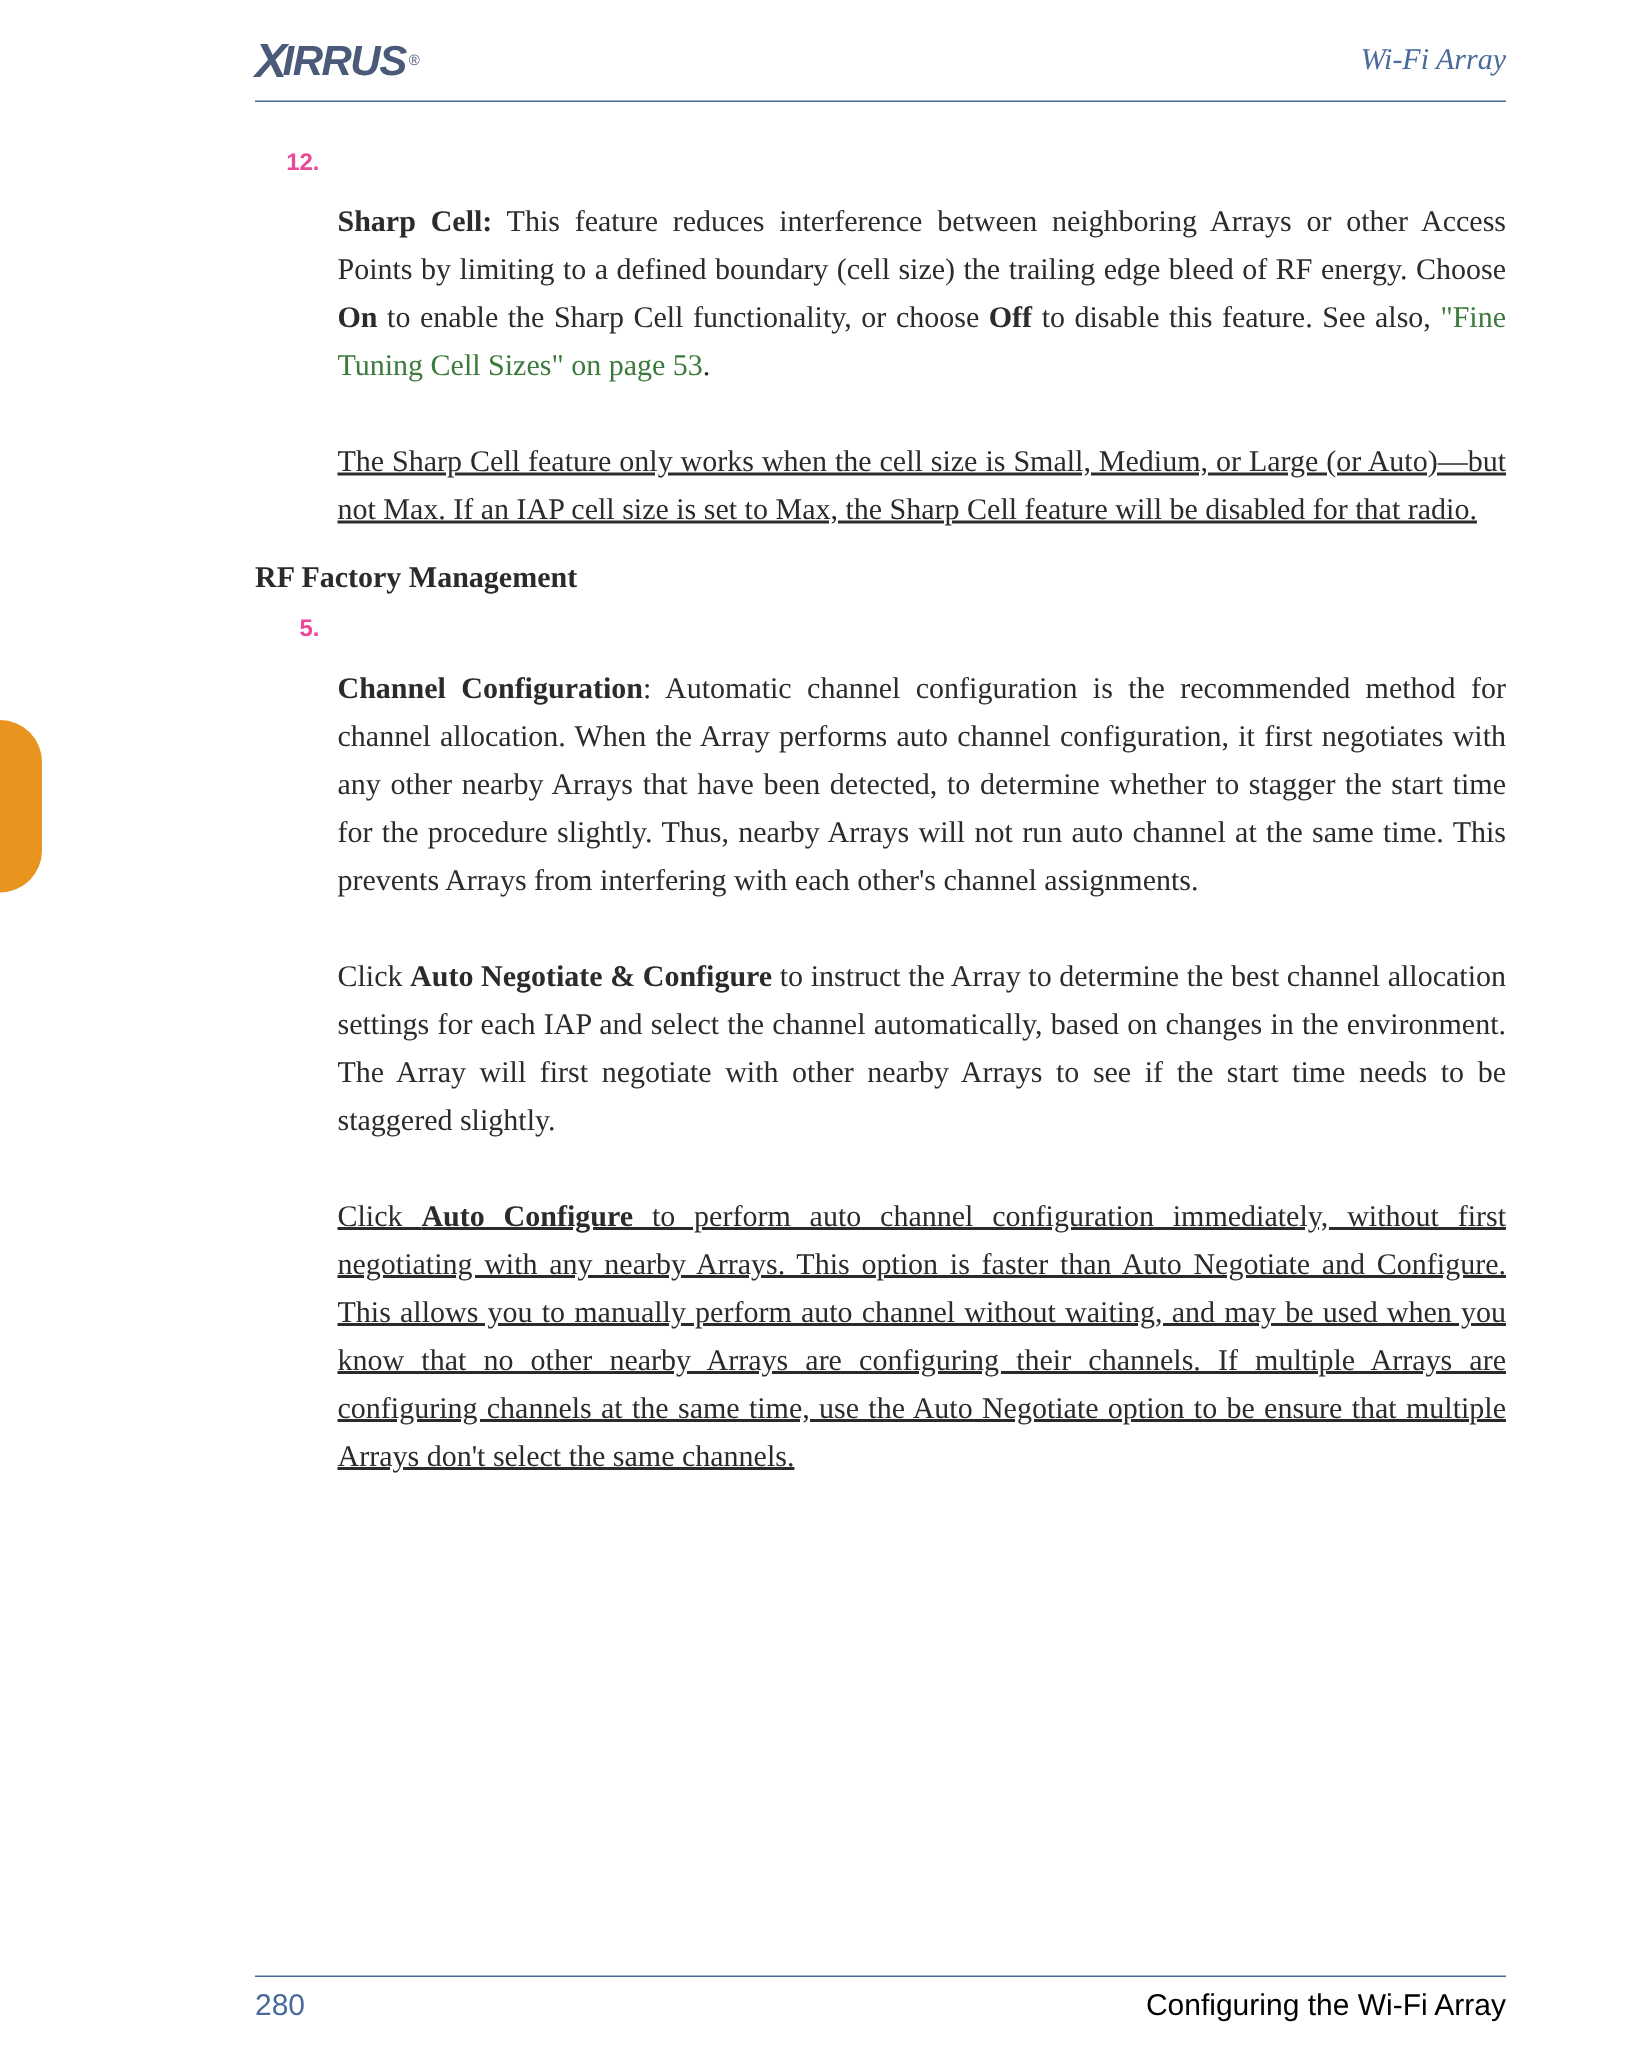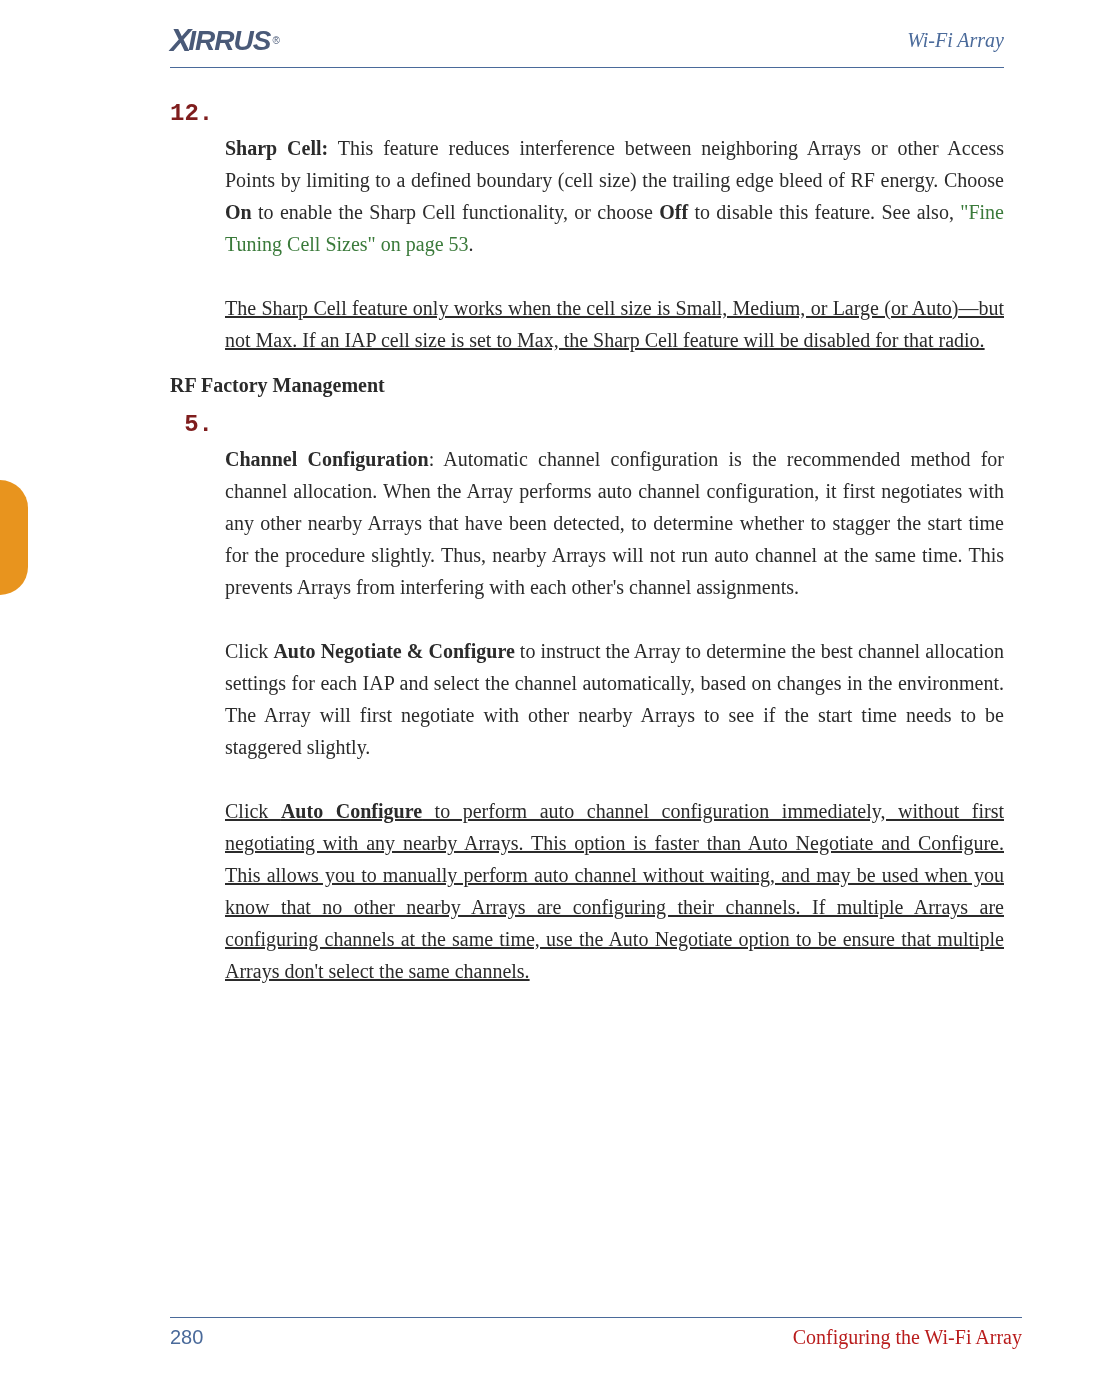--- a/index.html
+++ b/index.html
@@ -60,28 +60,28 @@
       padding-top: 32px;
       padding-left: 170px;
     }
     .list-item {
       margin-bottom: 18px;
     }
     .item-row {
       display: flex;
     }
     .item-num {
-      color: #7f1d1d;
+      color: #ec4899;
       font-weight: bold;
-      font-size: 24px;
+      font-size: 16px;
       width: 55px;
       text-align: right;
       padding-right: 12px;
       flex-shrink: 0;
-      font-family: Liberation Mono, monospace;
+      font-family: Liberation Sans, sans-serif;
     }
     .item-body {
       flex: 1;
       font-size: 20px;
       line-height: 1.6;
       color: #2b2b2b;
       text-align: justify;
     }
     .item-body p {
       margin-bottom: 16px;
@@ -102,34 +102,34 @@
       font-size: 20px;
       margin-top: 10px;
       margin-bottom: 14px;
       color: #2b2b2b;
       font-family: Georgia, serif;
     }
     .footer {
       position: absolute;
       bottom: 32px;
       left: 170px;
-      right: 72px;
+      right: 90px;
       border-top: 1px solid #4a6a9a;
       padding-top: 8px;
       display: flex;
       justify-content: space-between;
       font-size: 20px;
     }
     .page-num {
       color: #4a6a9a;
       font-family: Arial, sans-serif;
     }
     .footer-title {
-      color: #b91c1c;
-      font-family: Liberation Serif, serif;
+      color: #000000;
+      font-family: Liberation Sans, sans-serif;
     }
     .side-tab {
       position: absolute;
       left: 0;
       top: 480px;
       width: 28px;
       height: 115px;
       background: #e8941e;
       border-top-right-radius: 60px;
       border-bottom-right-radius: 60px;

